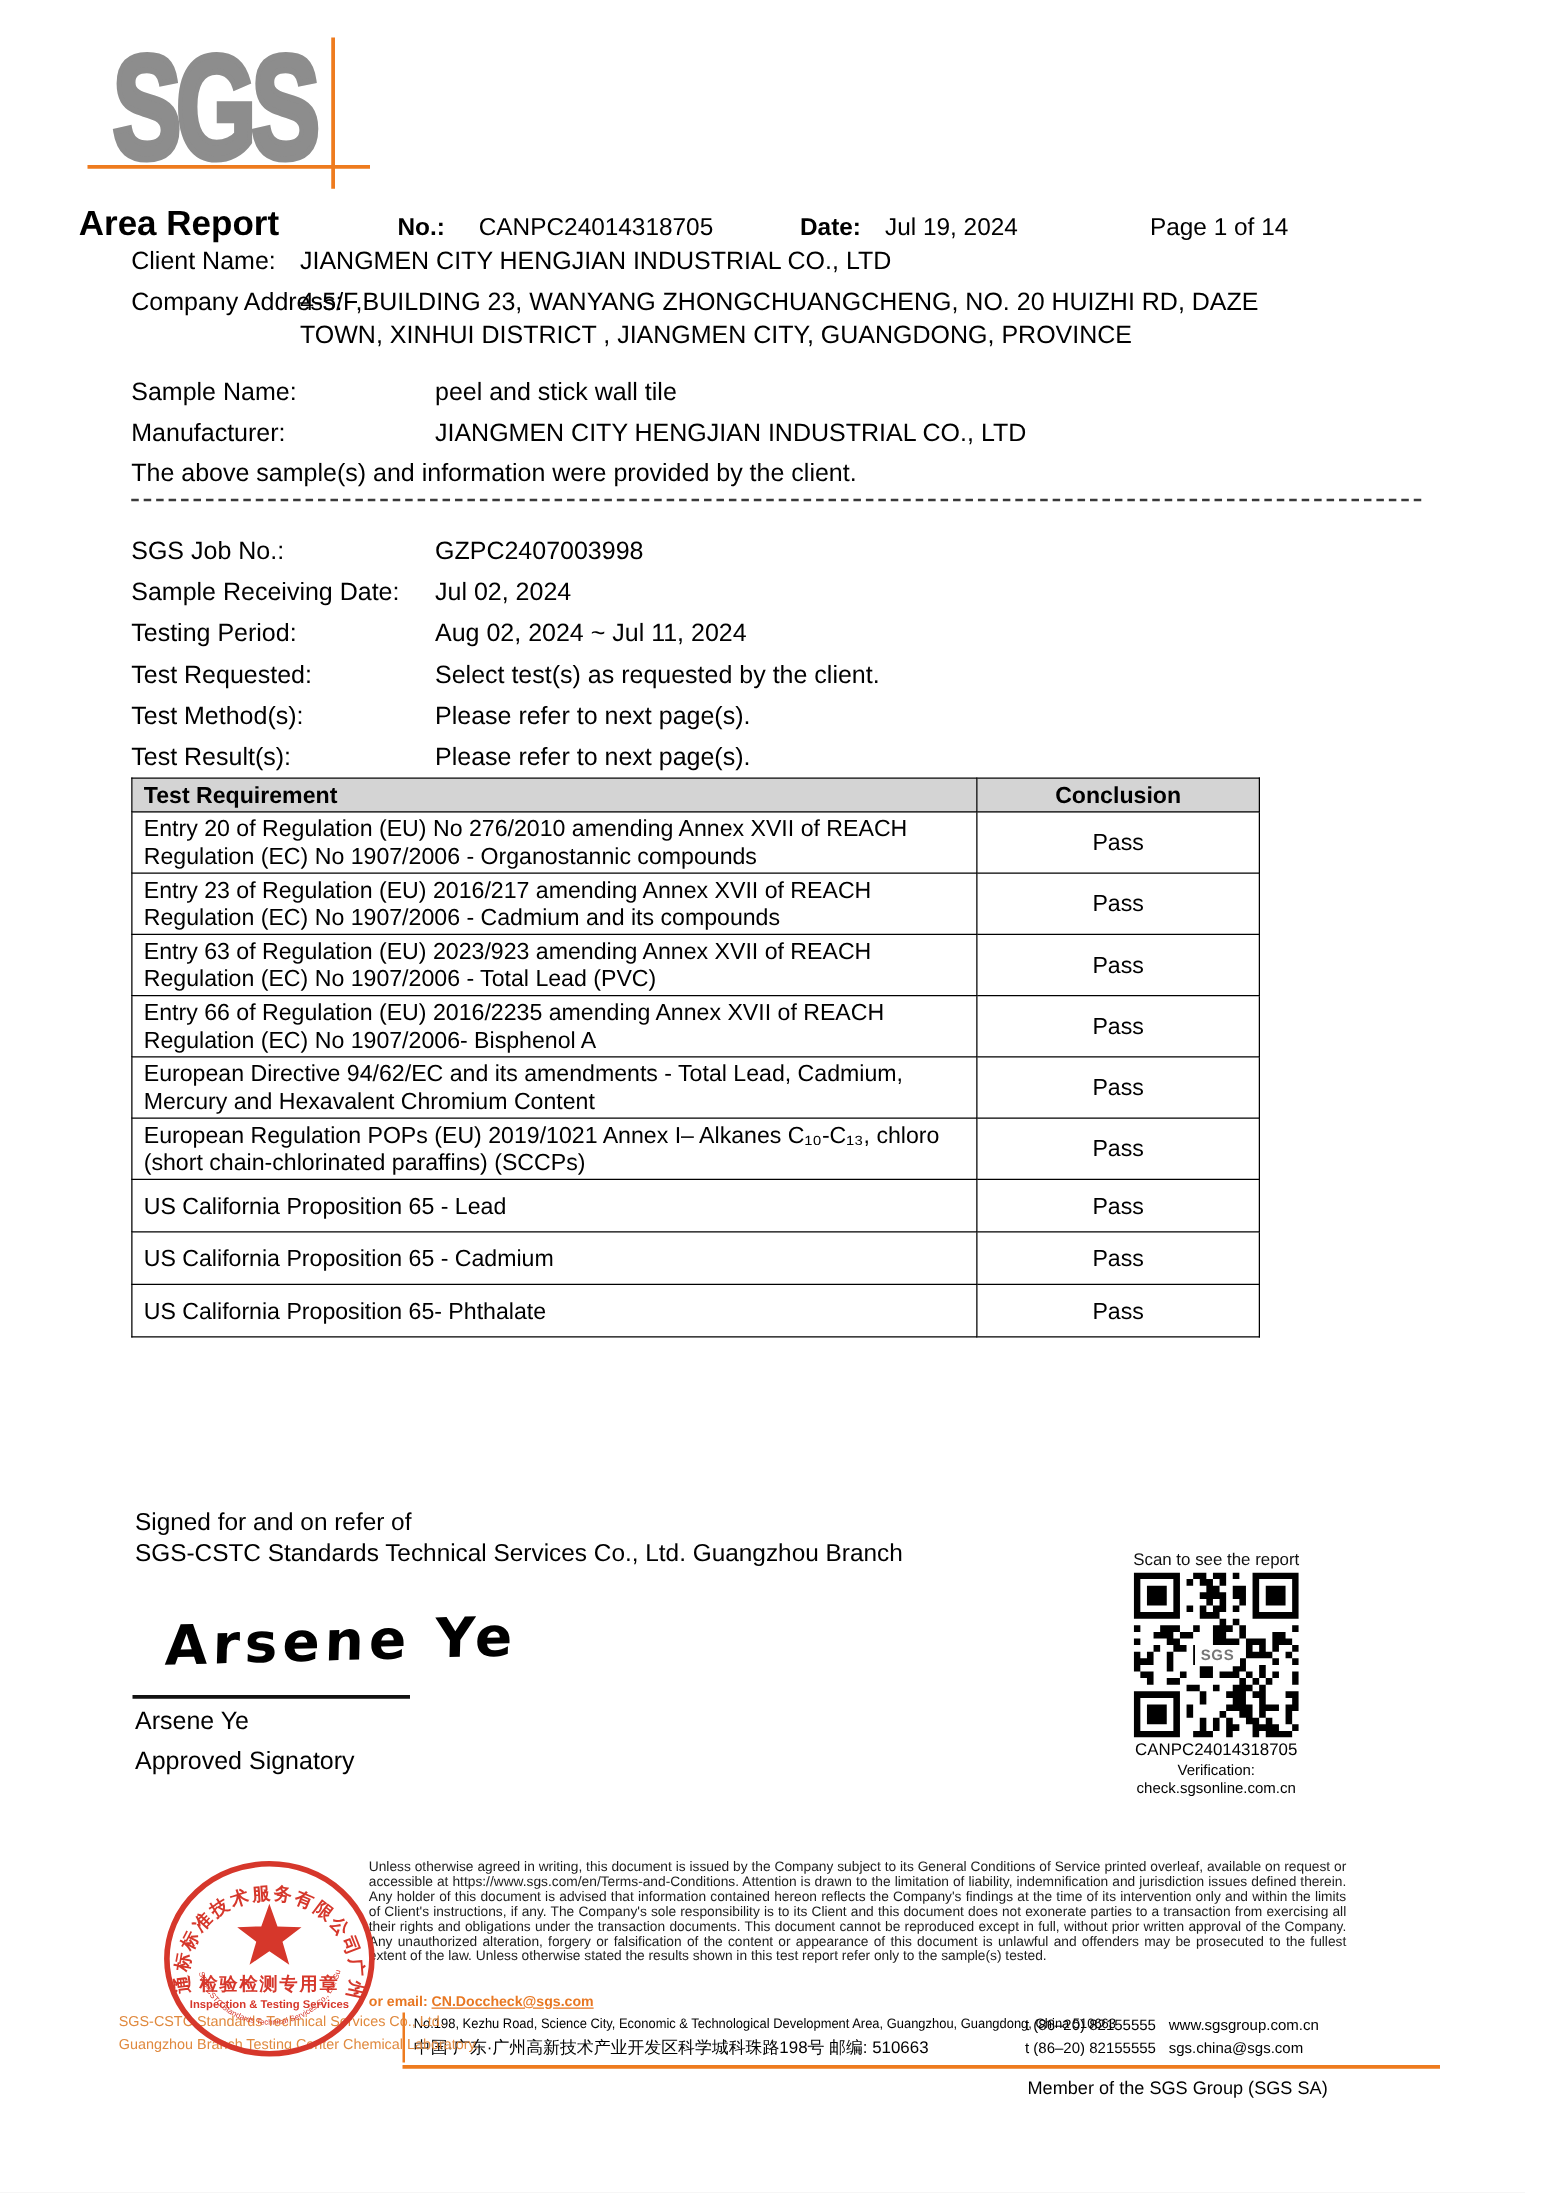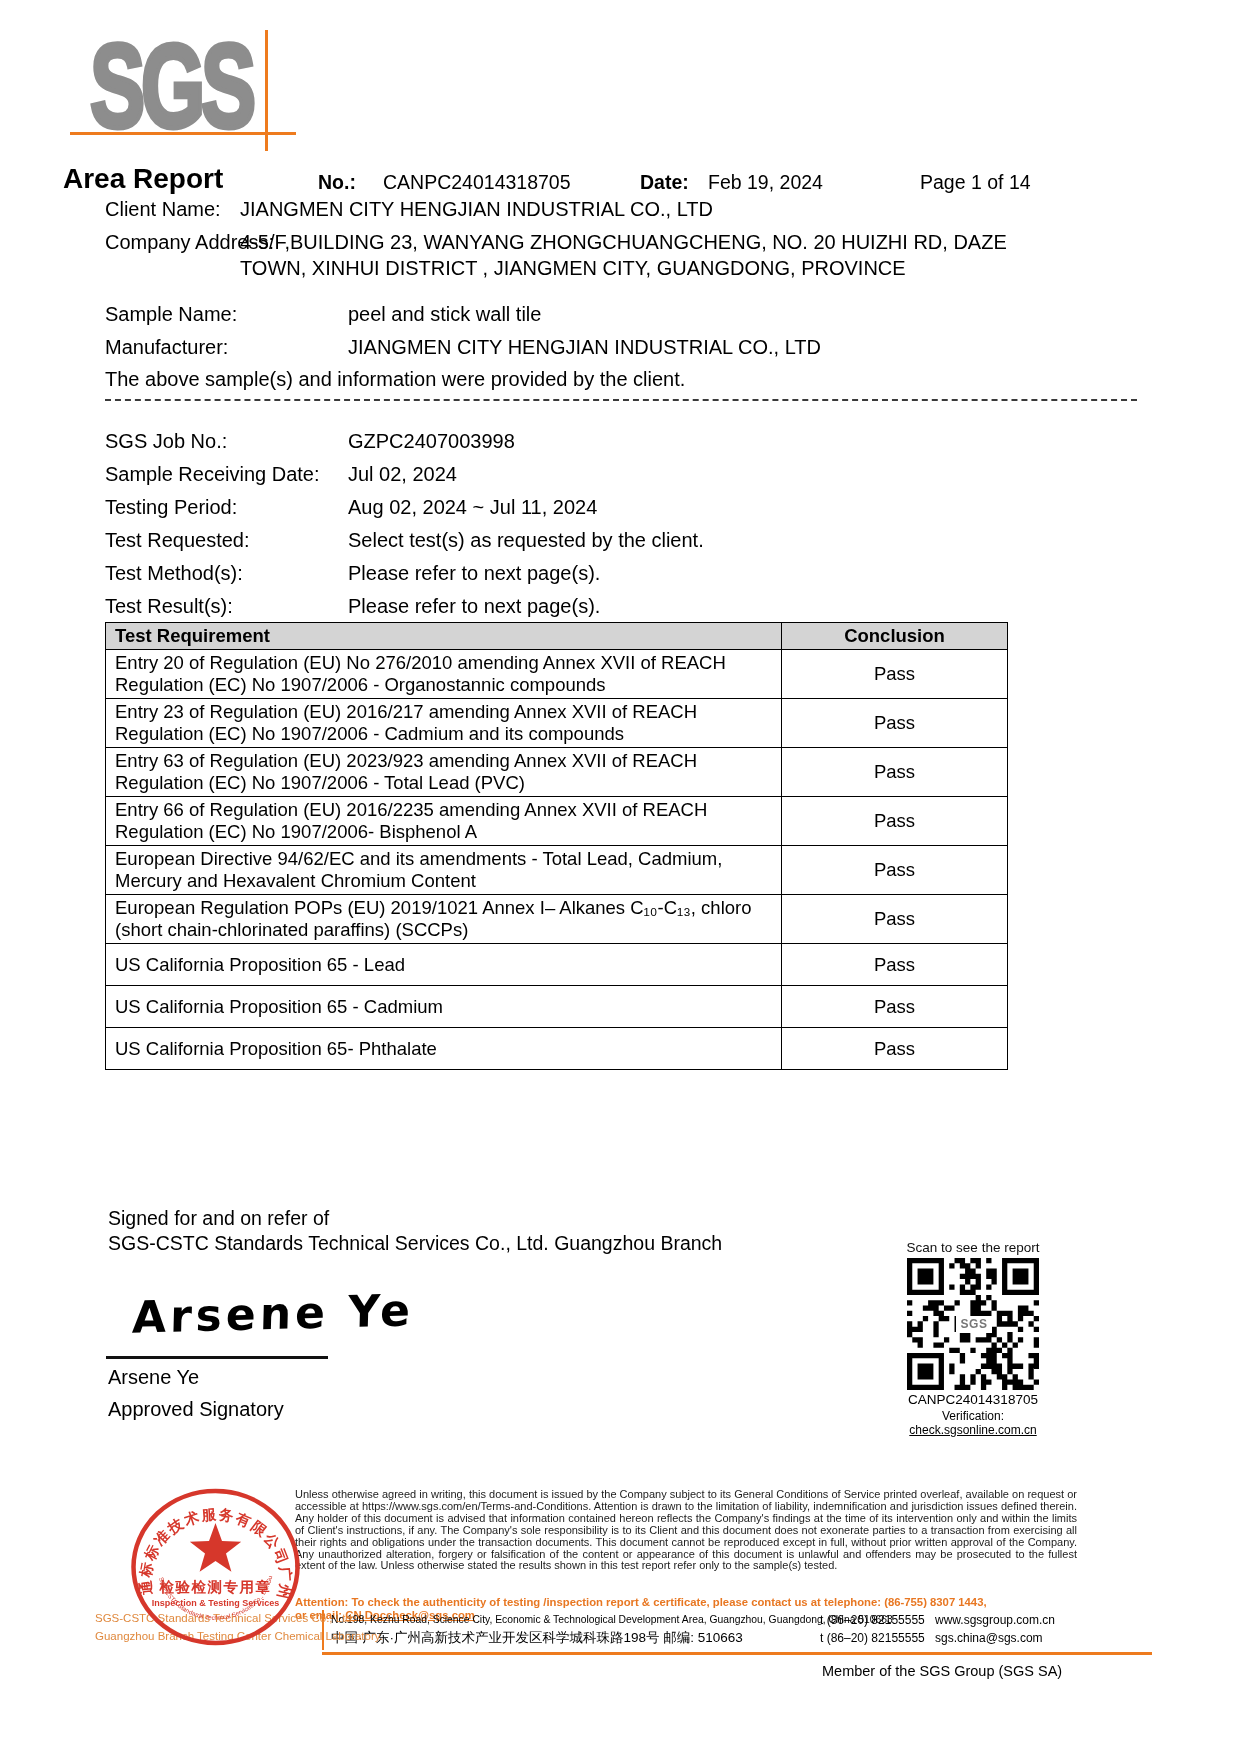--- a/index.html
+++ b/index.html
@@ -37,21 +37,21 @@
   .sigline { position:absolute; left:106px; top:1356px; width:222px; height:3px; background:#111; }
   .signame { position:absolute; left:108px; top:1366px; font-size:20px; }
   .sigrole { position:absolute; left:108px; top:1398px; font-size:20px; }
 
   
   .qr-caption { position:absolute; left:900px; top:1240px; width:146px; text-align:center; font-size:13.5px; color:#111; }
   .qr-box { position:absolute; left:907px; top:1258px; width:132px; height:132px; }
   .qr-center { position:absolute; left:956px; top:1316px; width:36px; height:17px; background:#fff; color:#777; font-weight:bold; font-size:12px; text-align:center; line-height:17px; letter-spacing:0.5px; }
   .qr-no   { position:absolute; left:898px; top:1392px; width:150px; text-align:center; font-size:13.5px; }
   .qr-ver  { position:absolute; left:898px; top:1409px; width:150px; text-align:center; font-size:12px; }
-  .qr-url  { position:absolute; left:888px; top:1423px; width:170px; text-align:center; font-size:12px;text-decoration:underline; }
+  .qr-url  { position:absolute; left:888px; top:1423px; width:170px; text-align:center; font-size:12px; }
 
   
   .stamp { position:absolute; left:128px; top:1486px; z-index:3; }
   .co-line1 { position:absolute; left:95px; top:1612px; font-size:11.5px; color:#e0893e; z-index:2; }
   .co-line2 { position:absolute; left:95px; top:1630px; font-size:11.5px; color:#e0893e; z-index:2; }
 
   .fineprint { position:absolute; left:295px; top:1489px; width:782px; font-size:11px; line-height:11.9px; text-align:justify; color:#1c1c1c; }
   .attn { position:absolute; left:295px; top:1596px; width:860px; font-size:11.3px; line-height:12.5px; font-weight:bold; color:#e87722; }
   .attn .em { text-decoration:underline; }
 
@@ -71,21 +71,21 @@
 <div class="page">
 
   <div class="logo-text">SGS</div>
   <div class="logo-vline"></div>
   <div class="logo-hline"></div>
 
   <div class="title">Area Report</div>
   <span class="hlbl" style="left:318px">No.:</span>
   <span class="hval" style="left:383px">CANPC24014318705</span>
   <span class="hlbl" style="left:640px">Date:</span>
-  <span class="hval" style="left:708px">Feb 19, 2024</span>
+  <span class="hval" style="left:708px">Jul 19, 2024</span>
   <span class="hval" style="left:920px">Page 1 of 14</span>
 
   <span class="lbl" style="left:105px; top:198px">Client Name:</span>
   <span class="val" style="left:240px; top:198px">JIANGMEN CITY HENGJIAN INDUSTRIAL CO., LTD</span>
   <span class="lbl" style="left:105px; top:231px">Company Address:</span>
   <span class="val" style="left:240px; top:231px">4-5/F,BUILDING 23, WANYANG ZHONGCHUANGCHENG, NO. 20 HUIZHI RD, DAZE</span>
   <span class="val" style="left:240px; top:257px">TOWN, XINHUI DISTRICT , JIANGMEN CITY, GUANGDONG, PROVINCE</span>
 
   <span class="lbl" style="left:105px; top:303px">Sample Name:</span>
   <span class="val" style="left:348px; top:303px">peel and stick wall tile</span>
@@ -187,21 +187,20 @@
     </text>
     <polygon fill="#d6372b" points="87.5,37 94,55.1 113.2,55.7 98,67.4 103.4,85.8 87.5,75 71.6,85.8 77,67.4 61.8,55.7 81,55.1"></polygon>
     <text x="87.5" y="106" text-anchor="middle" font-size="14.5" font-weight="bold" fill="#d6372b" letter-spacing="1.5">检验检测专用章</text>
     <text x="87.5" y="120" text-anchor="middle" font-size="9" font-weight="bold" fill="#d6372b">Inspection &amp; Testing Services</text>
   </svg>
   <div class="co-line1">SGS-CSTC Standards Technical Services Co., Ltd.</div>
   <div class="co-line2">Guangzhou Branch Testing Center Chemical Laboratory.</div>
 
   <div class="fineprint">Unless otherwise agreed in writing, this document is issued by the Company subject to its General Conditions of Service printed overleaf, available on request or accessible at https://www.sgs.com/en/Terms-and-Conditions. Attention is drawn to the limitation of liability, indemnification and jurisdiction issues defined therein. Any holder of this document is advised that information contained hereon reflects the Company's findings at the time of its intervention only and within the limits of Client's instructions, if any. The Company's sole responsibility is to its Client and this document does not exonerate parties to a transaction from exercising all their rights and obligations under the transaction documents. This document cannot be reproduced except in full, without prior written approval of the Company. Any unauthorized alteration, forgery or falsification of the content or appearance of this document is unlawful and offenders may be prosecuted to the fullest extent of the law. Unless otherwise stated the results shown in this test report refer only to the sample(s) tested.</div>
   <div class="attn">
-    <div>Attention: To check the authenticity of testing /inspection report &amp; certificate, please contact us at telephone: (86-755) 8307 1443,</div>
     <div><span>or email: </span><span class="em">CN.Doccheck@sgs.com</span></div>
   </div>
 
   <div class="addr-vline"></div>
   <div class="addr-en">No.198, Kezhu Road, Science City, Economic &amp; Technological Development Area, Guangzhou, Guangdong, China 510663</div>
   <div class="addr-cn">中国·广东·广州高新技术产业开发区科学城科珠路198号  邮编: 510663</div>
   <div class="tel1">t (86–20) 82155555</div>
   <div class="tel2">t (86–20) 82155555</div>
   <div class="web">www.sgsgroup.com.cn</div>
   <div class="mail">sgs.china@sgs.com</div>

